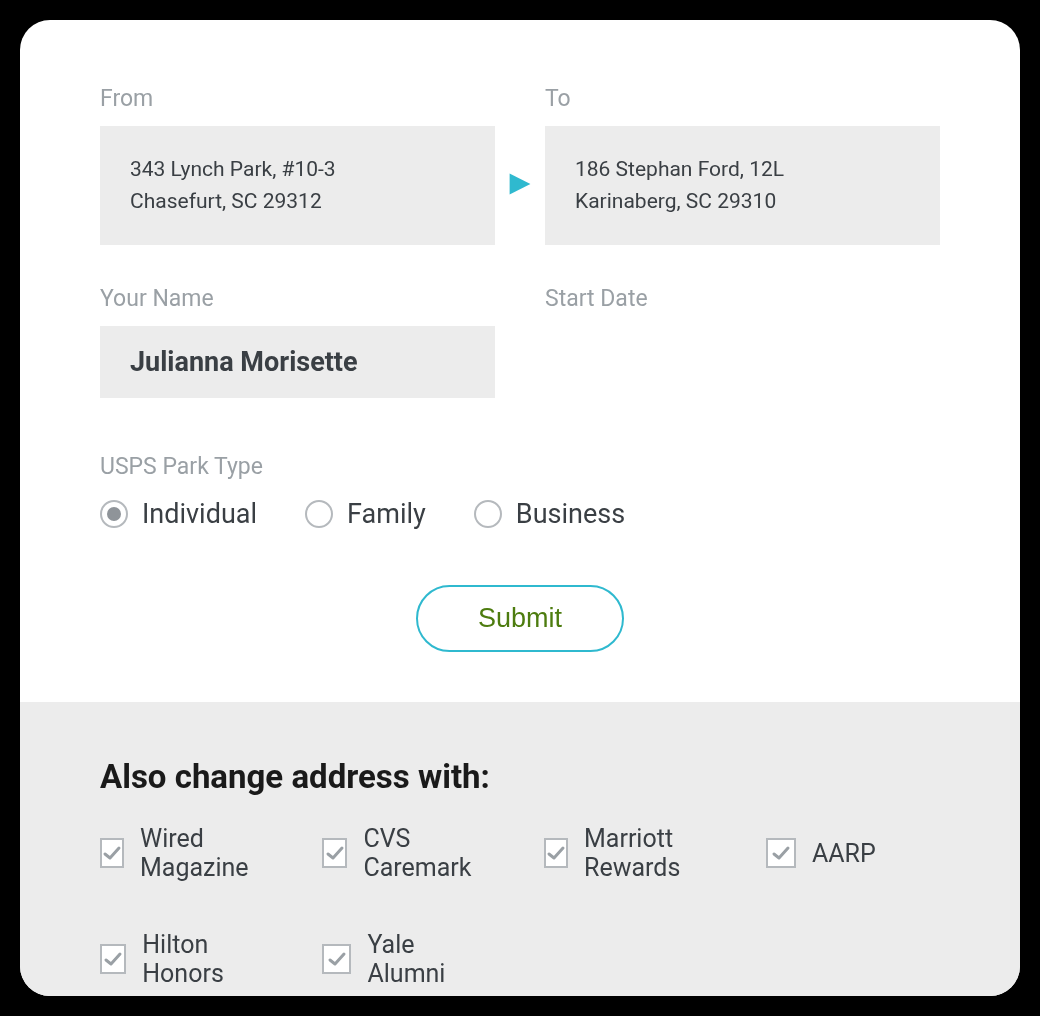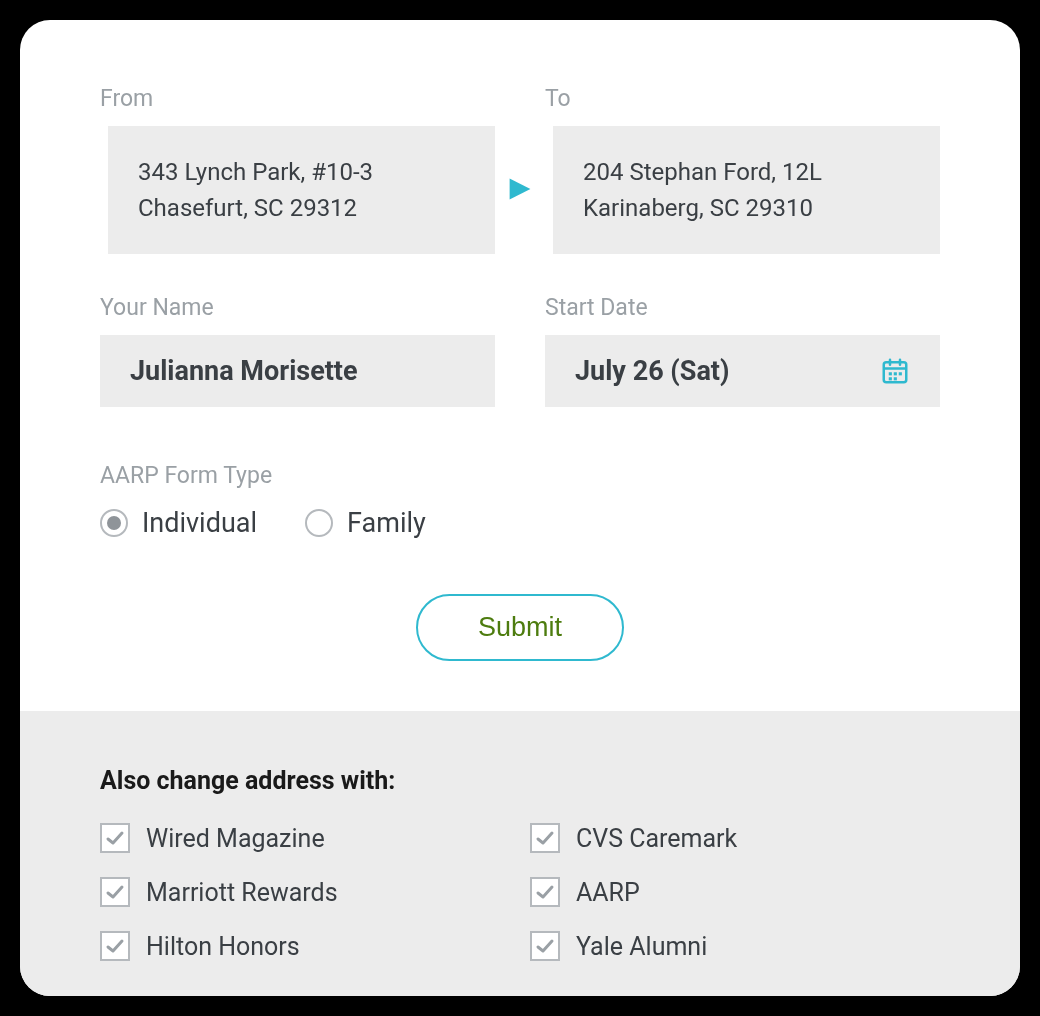--- a/index.html
+++ b/index.html
@@ -36,24 +36,23 @@
   }
   .label {
     color: #9aa0a5;
     font-size: 23px;
     font-weight: 400;
     margin-bottom: 14px;
   }
   .addr-box {
     background: #ececec;
     padding: 28px 30px;
-    font-size: 24px;
+    font-size: 21px;
     line-height: 1.5;
     color: #3a3f44;
-    margin-left: 8px;
   }
   .arrow-wrap {
     display: flex;
     align-items: center;
     justify-content: center;
     width: 50px;
     padding-top: 38px;
   }
   .row-2 {
     display: flex;
@@ -120,30 +119,31 @@
     font-size: 27px;
     padding: 16px 60px;
     border-radius: 999px;
     cursor: pointer;
   }
   .partners {
     background: #ececec;
     padding: 55px 80px 55px 80px;
   }
   .partners-title {
-    font-size: 25px;
+    font-size: 33px;
     font-weight: 700;
     color: #1a1a1a;
     margin-bottom: 28px;
   }
   .check-grid {
     display: grid;
-    grid-template-columns: repeat(2, 1fr);
+    grid-template-columns: repeat(4, 1fr);
     row-gap: 24px;
     column-gap: 20px;
+    gap: 48px;
   }
   .check-item {
     display: flex;
     align-items: center;
     gap: 16px;
     cursor: pointer;
   }
   .check-box {
     width: 30px;
     height: 30px;
@@ -175,65 +175,55 @@
 
       <div class="arrow-wrap">
         <svg width="26" height="26" viewBox="0 0 20 20">
           <polygon points="2,2 18,10 2,18" fill="#2fb9cf"></polygon>
         </svg>
       </div>
 
       <div class="addr-col">
         <div class="label">To</div>
         <div class="addr-box">
-          <div>204 Stephan Ford, 12L</div>
+          <div>186 Stephan Ford, 12L</div>
           <div>Karinaberg, SC 29310</div>
         </div>
       </div>
     </div>
 
     <div class="row-2">
       <div class="col">
         <div class="label">Your Name</div>
         <div class="input-box">
           <span>Julianna Morisette</span>
         </div>
       </div>
       <div class="col">
         <div class="label">Start Date</div>
-        <div class="input-box">
-          <span>July 26 (Sat)</span>
-          <svg width="30" height="30" viewBox="0 0 24 24">
-            <rect x="3" y="5" width="18" height="16" rx="2" fill="none" stroke="#2fb9cf" stroke-width="2"></rect>
-            <line x1="3" y1="10" x2="21" y2="10" stroke="#2fb9cf" stroke-width="2"></line>
-            <line x1="8" y1="3" x2="8" y2="7" stroke="#2fb9cf" stroke-width="2" stroke-linecap="round"></line>
-            <line x1="16" y1="3" x2="16" y2="7" stroke="#2fb9cf" stroke-width="2" stroke-linecap="round"></line>
-            <rect x="7" y="13" width="2.5" height="2.5" fill="#2fb9cf"></rect>
-            <rect x="11" y="13" width="2.5" height="2.5" fill="#2fb9cf"></rect>
-            <rect x="15" y="13" width="2.5" height="2.5" fill="#2fb9cf"></rect>
-            <rect x="7" y="17" width="2.5" height="2.5" fill="#2fb9cf"></rect>
-            <rect x="11" y="17" width="2.5" height="2.5" fill="#2fb9cf"></rect>
-          </svg>
-        </div>
       </div>
     </div>
 
     <div class="form-type-section">
-      <div class="label">AARP Form Type</div>
+      <div class="label">USPS Park Type</div>
       <div class="radio-row" id="radio-row">
           <div class="radio-item">
             <div class="radio-outer">
               <div class="radio-inner"></div>
             </div>
             <span class="radio-label">Individual</span>
           </div>
           <div class="radio-item">
             <div class="radio-outer"></div>
             <span class="radio-label">Family</span>
           </div>
+          <div class="radio-item">
+            <div class="radio-outer"></div>
+            <span class="radio-label">Business</span>
+          </div>
         </div>
     </div>
 
     <div class="submit-wrap">
       <button class="submit-btn">Submit</button>
     </div>
 
   </div>
 
   <div class="partners">

